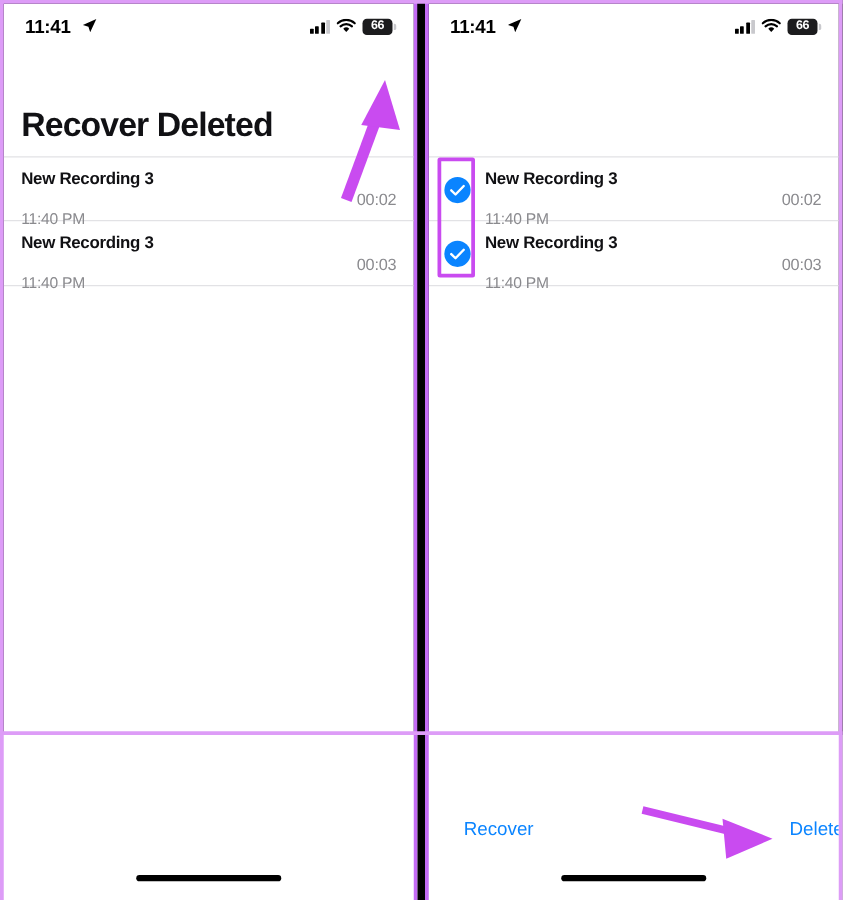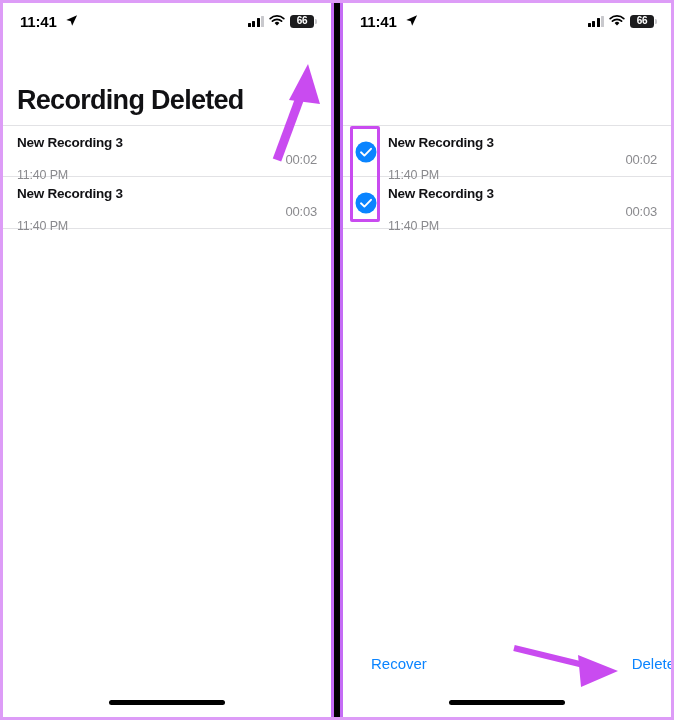--- a/index.html
+++ b/index.html
@@ -12,21 +12,21 @@
     height: 720px;
     font-family: "Liberation Sans", sans-serif;
     overflow: hidden;
     position: relative;
   }
 
   #stage {
     position: absolute;
     left: 0; top: 0;
     width: 674px;
-    height: 720px;
+    height: 588px;
     background: #000000;
   }
 
   
   .frame-edge {
     position: absolute;
     background: #dd9cf7;
     z-index: 40;
   }
   .frame-left   { left: 0;   top: 0; width: 3px;  height: 720px; }
@@ -282,21 +282,21 @@
         <div class="batt-wrap">
           <div class="batt">
               <span>66</span>
             </div>
           <div class="batt-cap"></div>
         </div>
       </div>
     </div>
 
 
-    <div class="large-title">Recording Deleted</div>
+    <div class="large-title">Recover Deleted</div>
 
     <div class="list">
       <div class="row">
         <div class="row-body">
           <div class="row-title">New Recording 3</div>
           <div class="row-sub">11:40 PM</div>
         </div>
         <div class="row-dur">00:02</div>
       </div>
       <div class="row">

